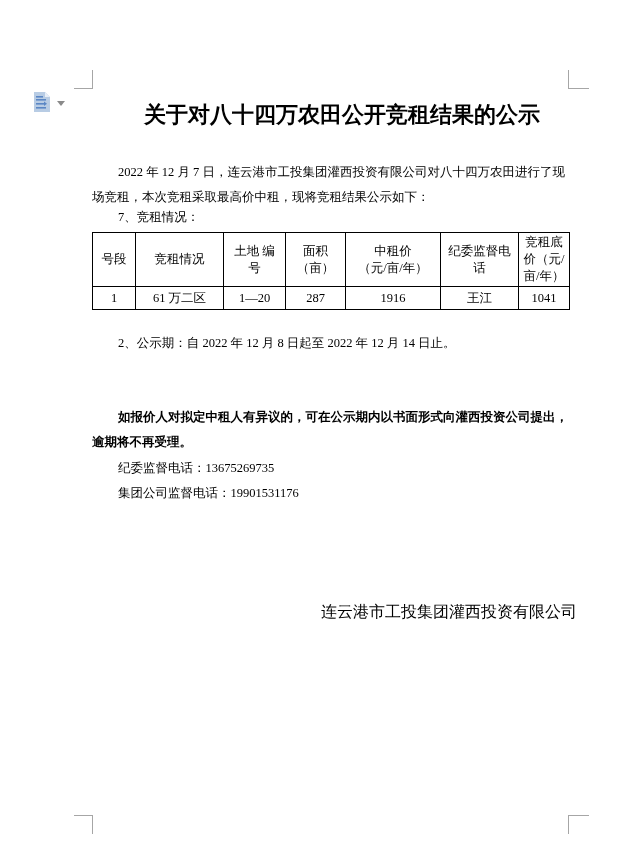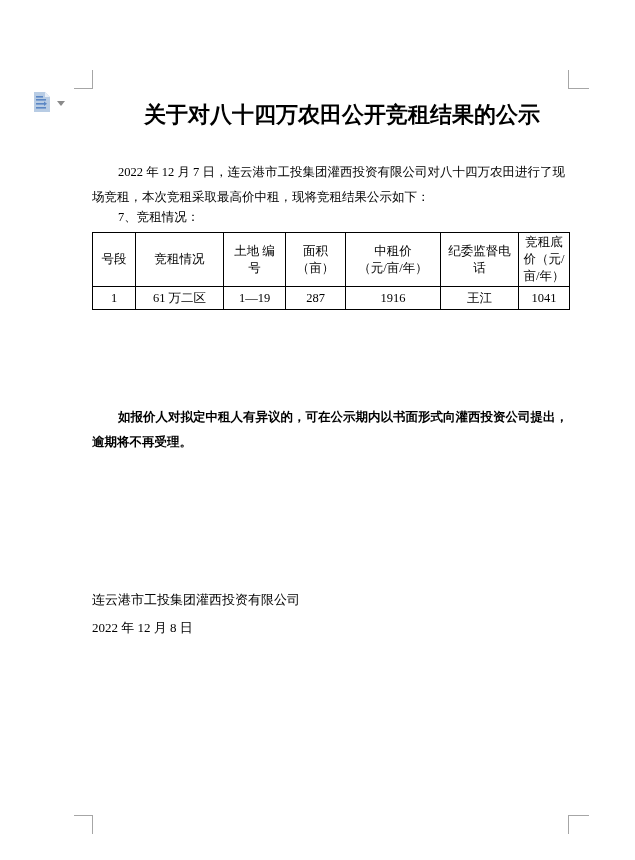--- a/index.html
+++ b/index.html
@@ -29,21 +29,21 @@
     position:absolute;left:92px;width:476px;margin:0;
     font-size:12.5px;line-height:25px;
   }
   .indent{text-indent:26px;}
   .intro{top:160px;}
   .s1{top:205px;}
   .s2{top:331px;}
   .notice{top:405px;font-weight:bold;}
   .phone1{top:456px;}
   .phone2{top:481px;}
-  .sig{position:absolute;left:92px;width:476px;margin:0;font-size:13px;line-height:28px;}
+  .sig{position:absolute;left:92px;width:476px;margin:12px;font-size:16px;line-height:28px;text-align:right;}
   .sig-company{top:586px;padding-right:3px;box-sizing:border-box;}
   .sig-date{top:614px;padding-right:33px;box-sizing:border-box;}
   
   table.bid{
     position:absolute;left:92px;top:232px;
     border-collapse:collapse;table-layout:fixed;width:477px;
     font-size:12.5px;
   }
   table.bid th,table.bid td{
     border:1px solid #000000;
@@ -107,30 +107,32 @@
         <th>纪委监督电话</th>
         <th>竞租底
 价（元/
 亩/年）</th>
       </tr>
     </thead>
     <tbody>
       <tr>
         <td>1</td>
         <td>61 万二区</td>
-        <td>1—19</td>
+        <td>1—20</td>
         <td>287</td>
         <td>1916</td>
         <td>王江</td>
         <td>1041</td>
       </tr>
     </tbody>
   </table>
 
+  <p class="para indent s2">2、公示期：自 2022 年 12 月 8 日起至 2022 年 12 月 14 日止。</p>
 
   <p class="para indent notice">如报价人对拟定中租人有异议的，可在公示期内以书面形式向灌西投资公司提出，逾期将不再受理。</p>
 
+  <p class="para indent phone1">纪委监督电话：13675269735</p>
 
+  <p class="para indent phone2">集团公司监督电话：19901531176</p>
 
   <p class="sig sig-company">连云港市工投集团灌西投资有限公司</p>
-  <p class="sig sig-date">2022 年 12 月 8 日</p>
 
 </div>
 
 </body></html>

